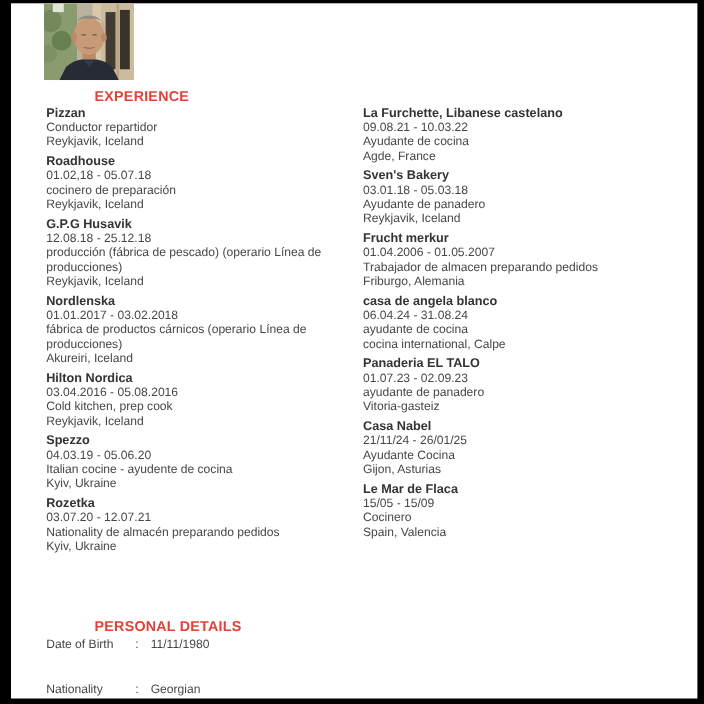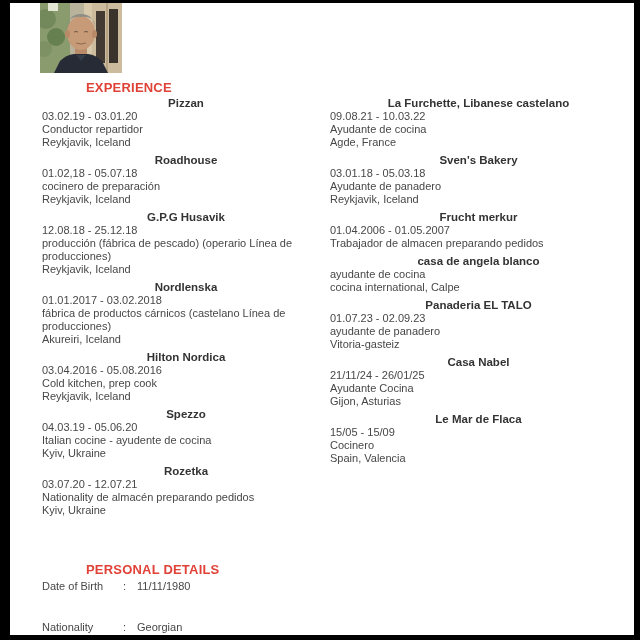--- a/index.html
+++ b/index.html
@@ -45,21 +45,20 @@
   .entry { margin-bottom:5px; }
   .entry div {
     font-size:11px;
     line-height:13px;
     color:#474747;
   }
   .entry .company {
     font-weight:bold;
     color:#333333;
     font-size:11.5px;
-    text-align:center;
   }
 
   .languages {
     position:absolute;
     left:32px; top:524px;
     width:580px;
   }
   .languages .lang-line {
     margin-top:1px;
     font-size:11px;
@@ -116,21 +115,20 @@
       <path d="M36 40 Q41 42 46 40" stroke="#8f6a52" stroke-width="1" fill="none"></path>
     </svg>
   </div>
 
   <div class="experience">
     <div class="section-title">EXPERIENCE</div>
     <div class="exp-columns">
       <div class="exp-col-left">
   <div class="entry">
     <div class="company">Pizzan</div>
-    <div class="dates">03.02.19 - 03.01.20</div>
     <div class="role">Conductor repartidor</div>
     <div class="location">Reykjavik, Iceland</div>
   </div>
 
   <div class="entry">
     <div class="company">Roadhouse</div>
     <div class="dates">01.02,18 - 05.07.18</div>
     <div class="role">cocinero de preparación</div>
     <div class="location">Reykjavik, Iceland</div>
   </div>
@@ -138,21 +136,21 @@
   <div class="entry">
     <div class="company">G.P.G Husavik</div>
     <div class="dates">12.08.18 - 25.12.18</div>
     <div class="role">producción (fábrica de pescado) (operario Línea de producciones)</div>
     <div class="location">Reykjavik, Iceland</div>
   </div>
 
   <div class="entry">
     <div class="company">Nordlenska</div>
     <div class="dates">01.01.2017 - 03.02.2018</div>
-    <div class="role">fábrica de productos cárnicos (castelano Línea de producciones)</div>
+    <div class="role">fábrica de productos cárnicos (operario Línea de producciones)</div>
     <div class="location">Akureiri, Iceland</div>
   </div>
 
   <div class="entry">
     <div class="company">Hilton Nordica</div>
     <div class="dates">03.04.2016 - 05.08.2016</div>
     <div class="role">Cold kitchen, prep cook</div>
     <div class="location">Reykjavik, Iceland</div>
   </div>
 
@@ -182,24 +180,26 @@
     <div class="company">Sven's Bakery</div>
     <div class="dates">03.01.18 - 05.03.18</div>
     <div class="role">Ayudante de panadero</div>
     <div class="location">Reykjavik, Iceland</div>
   </div>
 
   <div class="entry">
     <div class="company">Frucht merkur</div>
     <div class="dates">01.04.2006 - 01.05.2007</div>
     <div class="role">Trabajador de almacen preparando pedidos</div>
+    <div class="location">Friburgo, Alemania</div>
   </div>
 
   <div class="entry">
     <div class="company">casa de angela blanco</div>
+    <div class="dates">06.04.24 - 31.08.24</div>
     <div class="role">ayudante de cocina</div>
     <div class="location">cocina international, Calpe</div>
   </div>
 
   <div class="entry">
     <div class="company">Panaderia EL TALO</div>
     <div class="dates">01.07.23 - 02.09.23</div>
     <div class="role">ayudante de panadero</div>
     <div class="location">Vitoria-gasteiz</div>
   </div>

